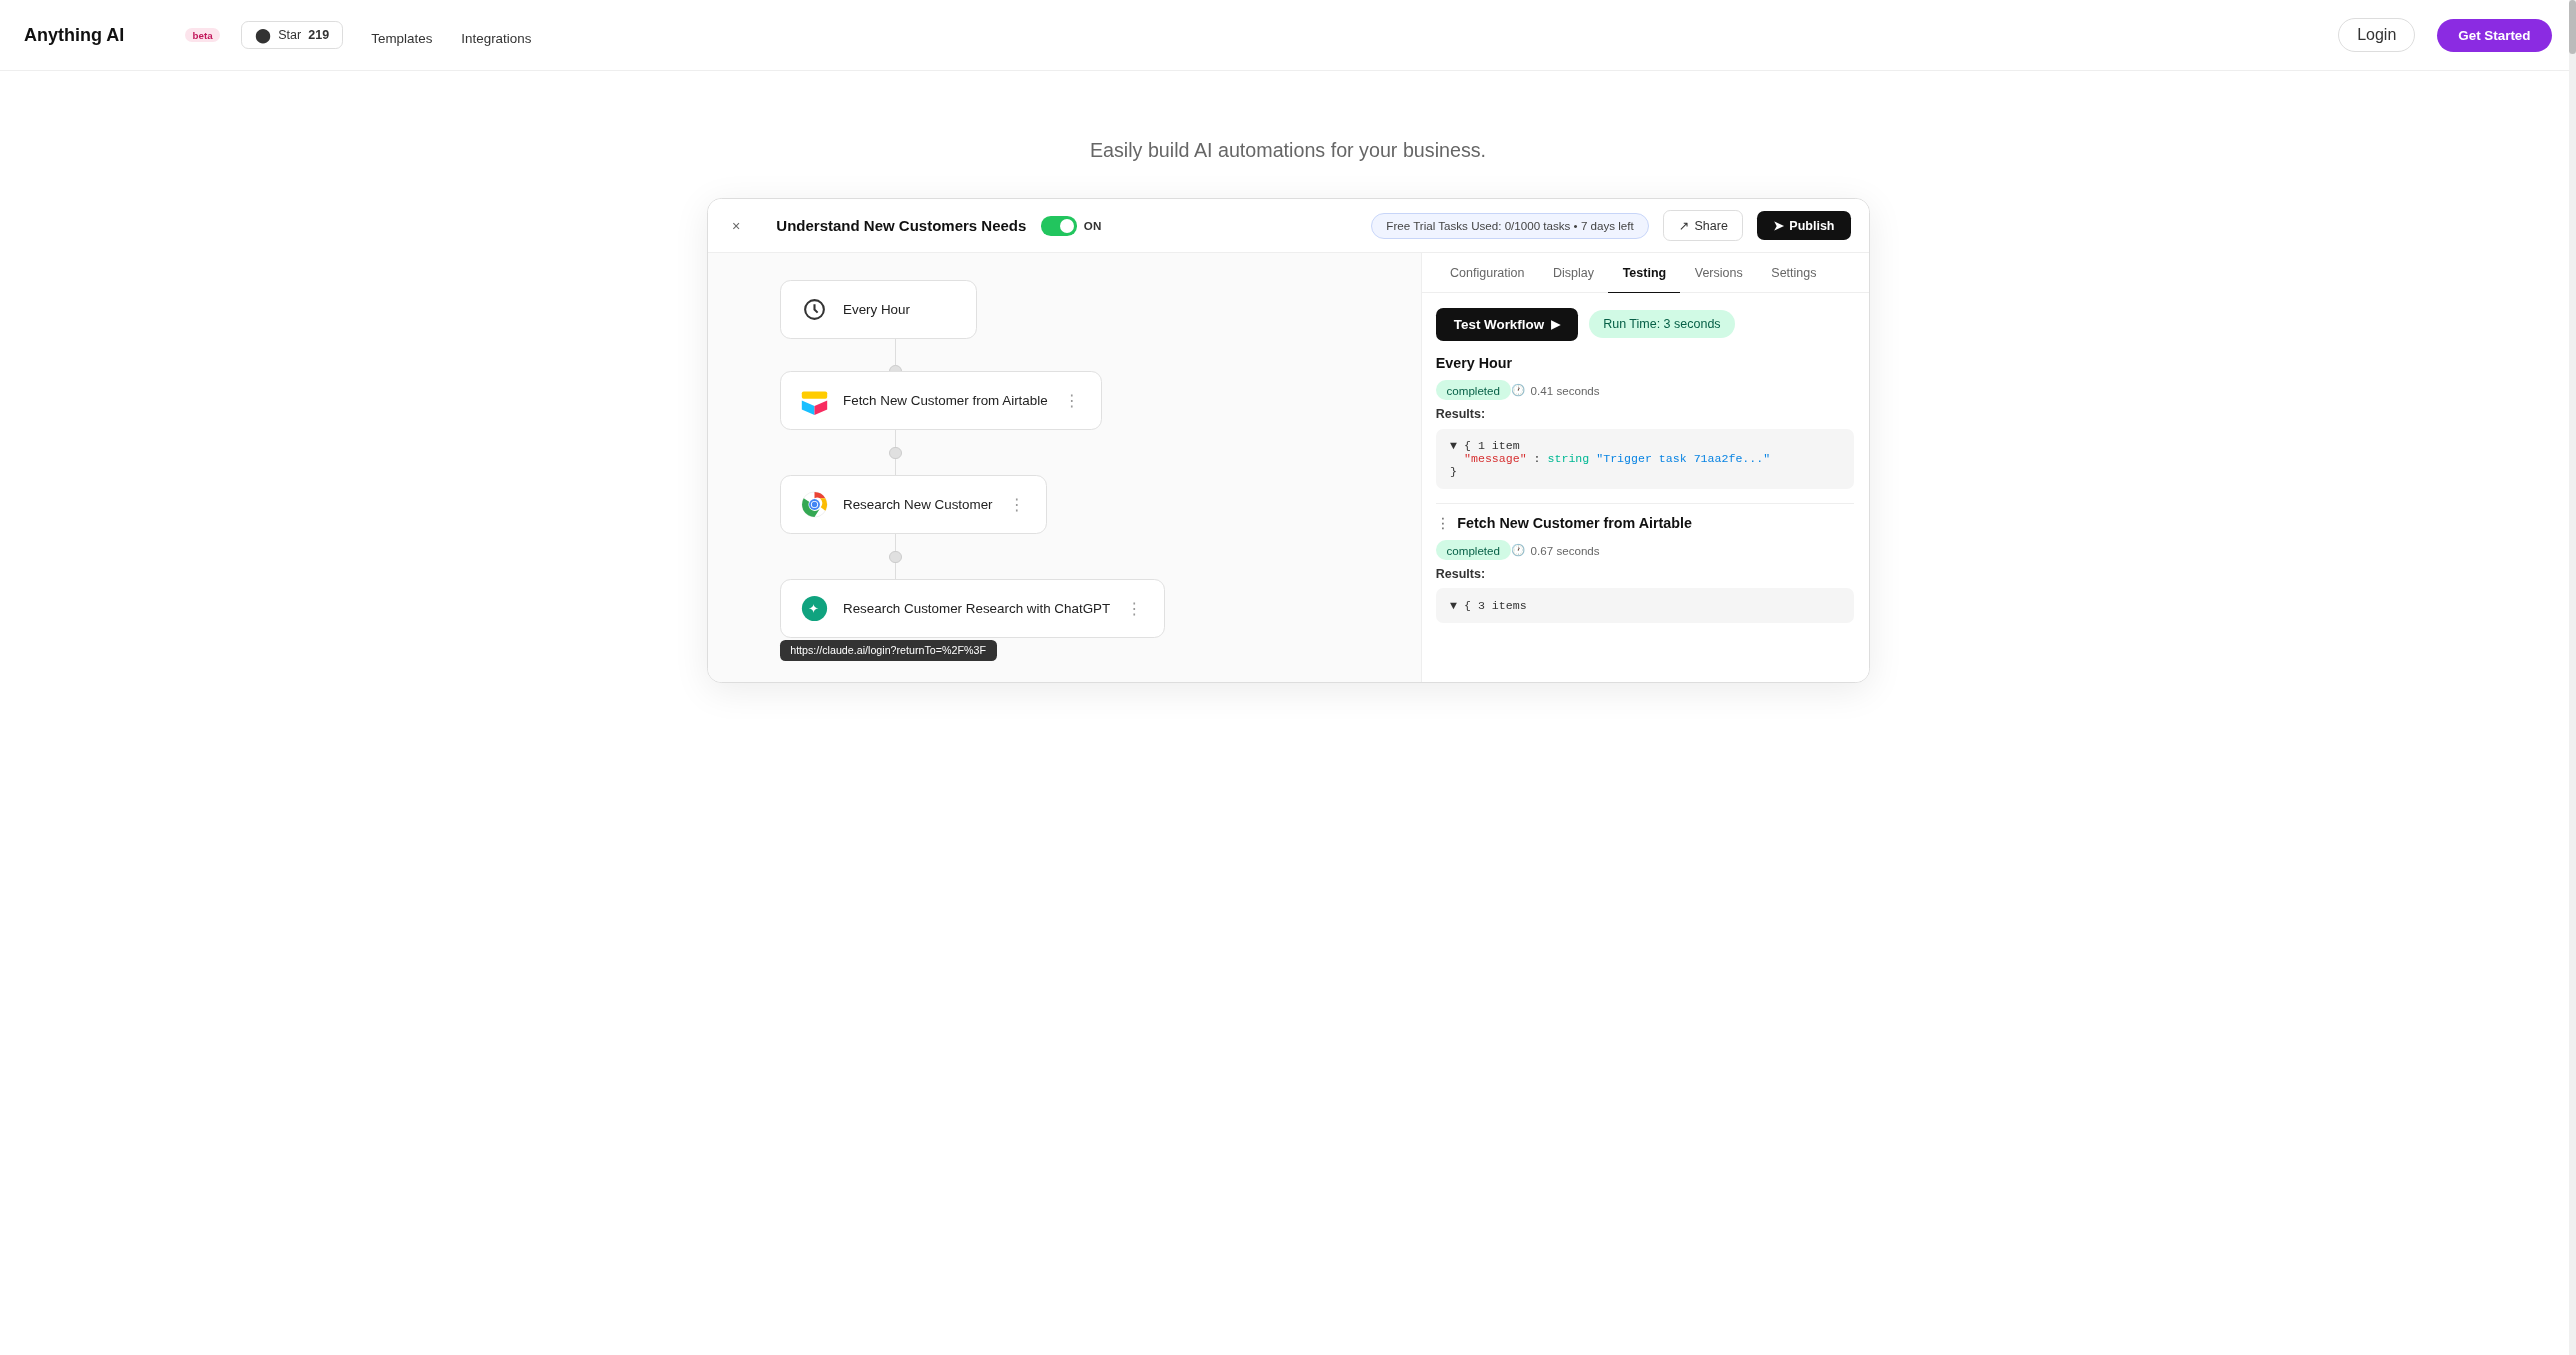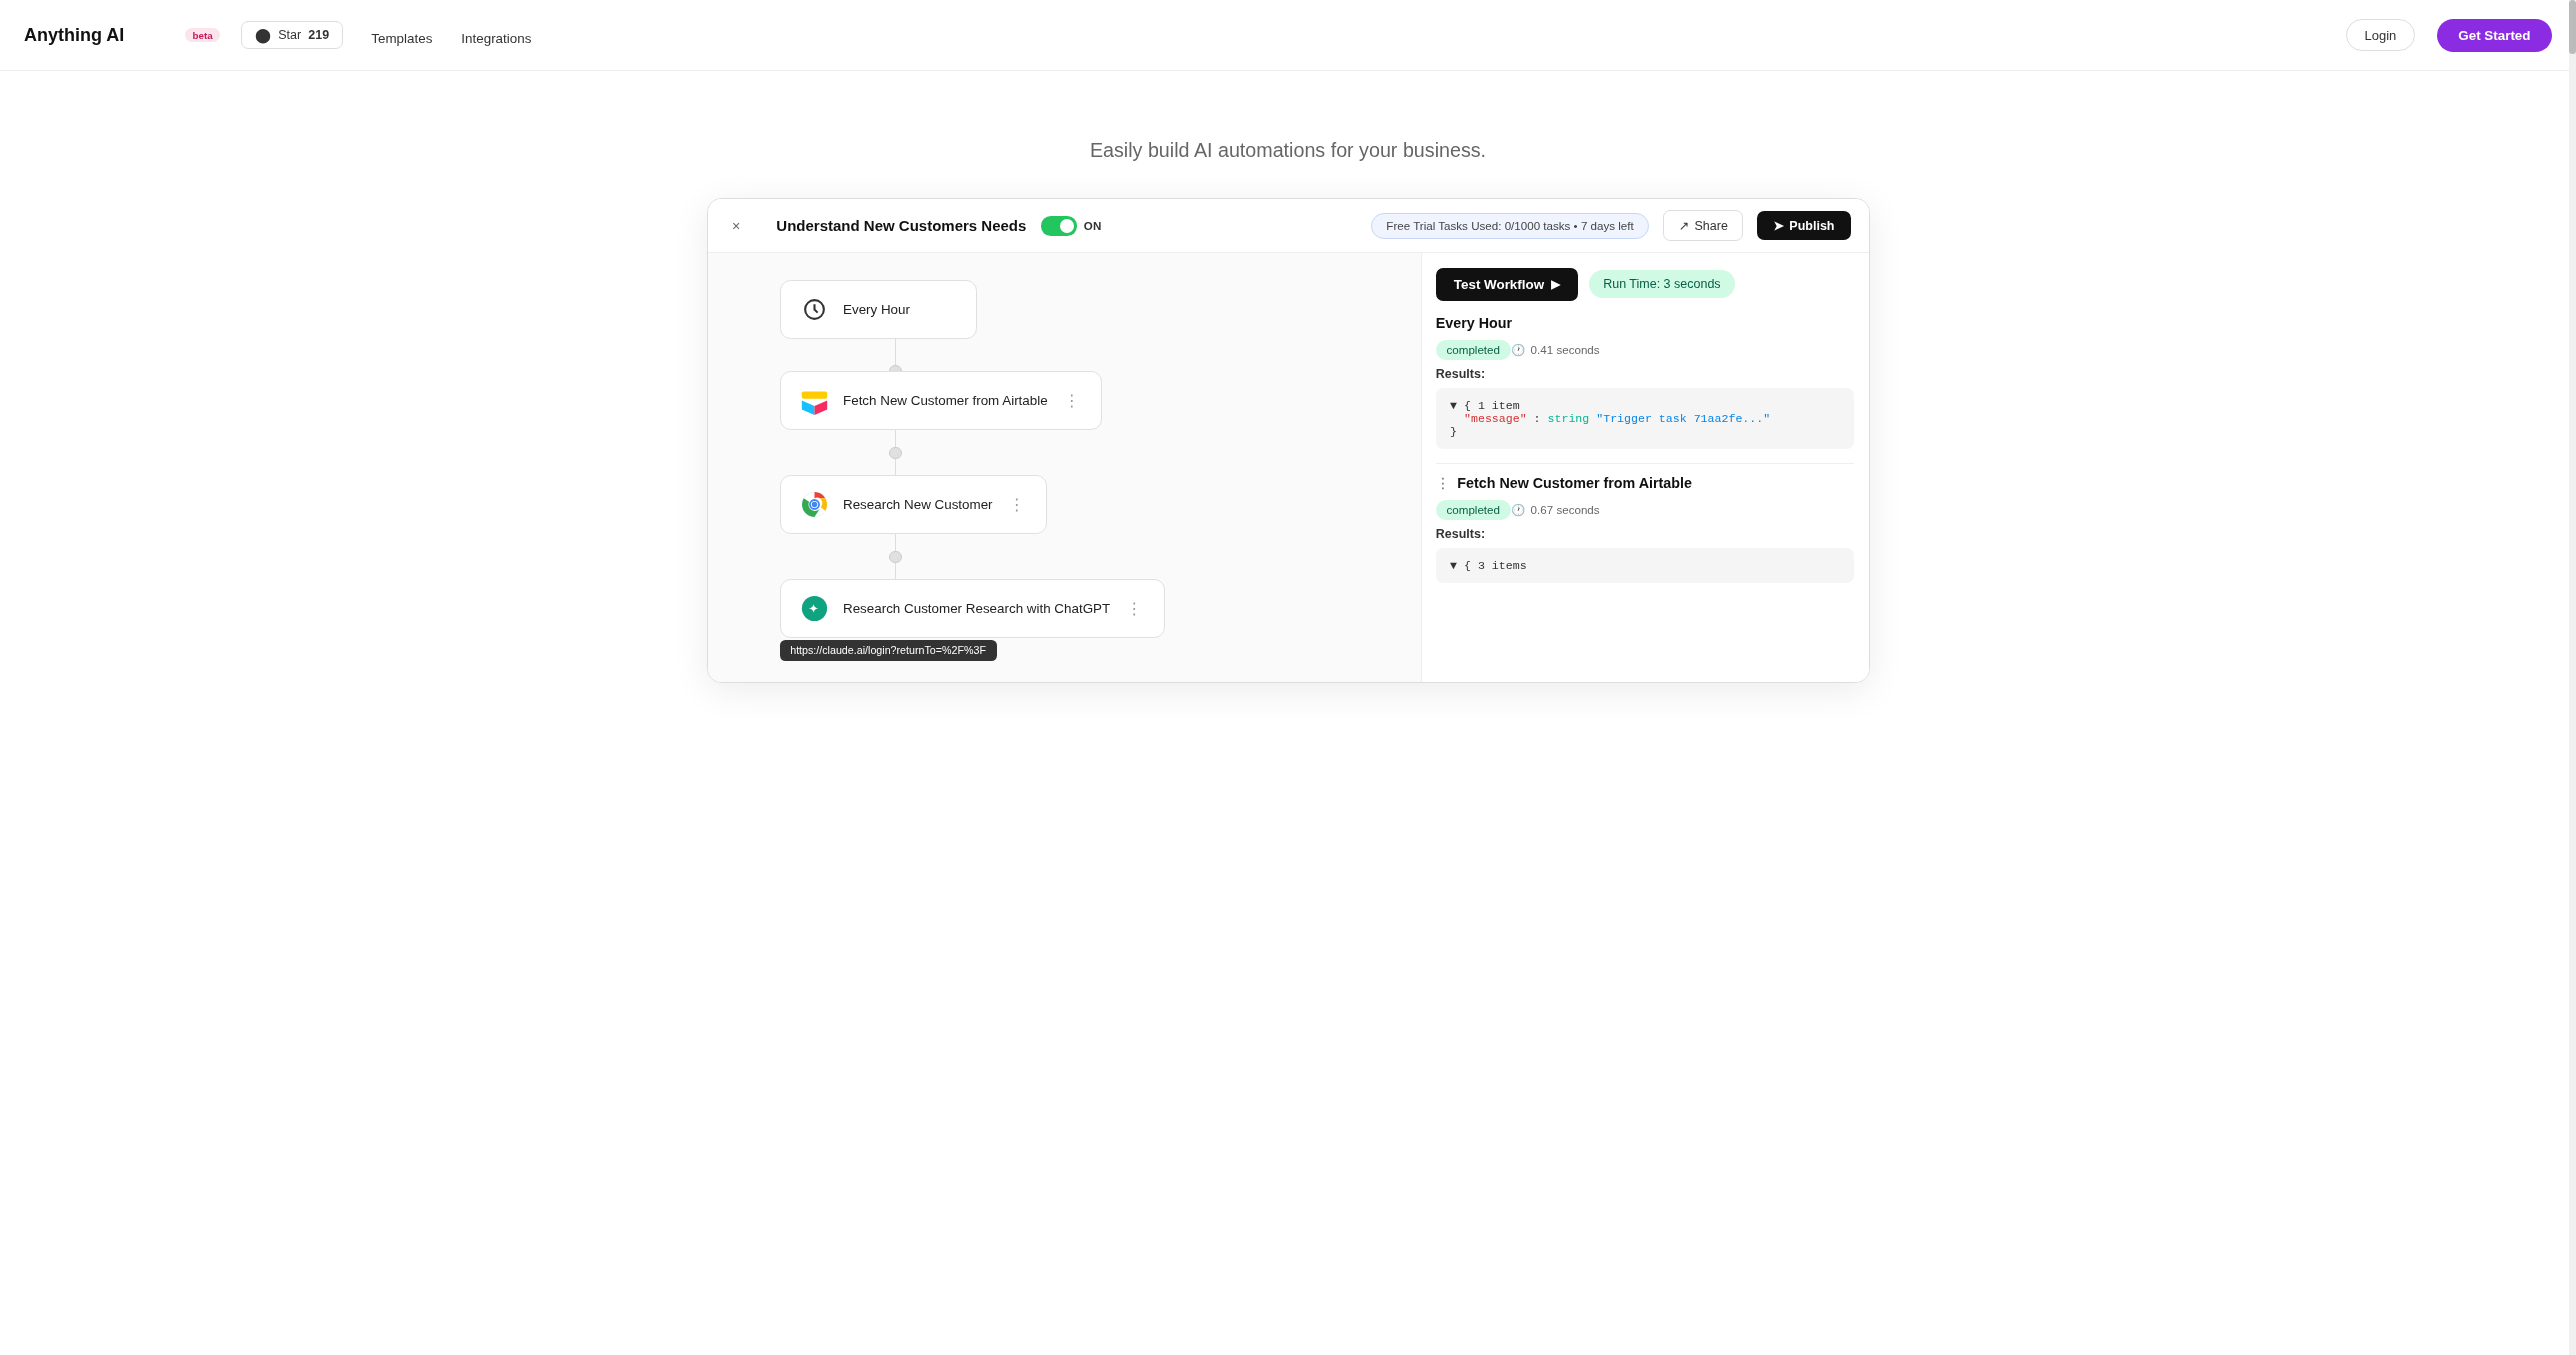--- a/index.html
+++ b/index.html
@@ -62,21 +62,21 @@
       color: #333;
       cursor: pointer;
       text-decoration: none;
       margin-top: 6px;
     }
     .nav-spacer { flex: 1; }
     .nav-login-btn {
       border: 0.9px solid #ddd;
       border-radius: 21.5px;
       padding: 7.2px 18px;
-      font-size: 13px;
+      font-size: 16px;
       background: #fff;
       cursor: pointer;
       color: #333;
     }
     .nav-getstarted-btn {
       background: #8b2be2;
       color: #fff;
       border: none;
       border-radius: 21.5px;
       padding: 9px 21.5px;
@@ -594,20 +594,27 @@
         </div>
       </div>
 
       <div class="url-tooltip">
         <span>https://claude.ai/login?returnTo=%2F%3F</span>
       </div>
     </div>
 
     <div class="right-panel">
 
+      <div class="panel-tabs">
+        <div class="panel-tab">Configuration</div>
+        <div class="panel-tab">Display</div>
+        <div class="panel-tab active">Testing</div>
+        <div class="panel-tab">Versions</div>
+        <div class="panel-tab">Settings</div>
+      </div>
 
       <div class="panel-body">
 
         <div class="test-workflow-bar">
           <button class="test-workflow-btn">
             <span>Test Workflow</span>
             <span class="play-icon">▶</span>
           </button>
           <div class="runtime-badge">Run Time: 3 seconds</div>
         </div>

